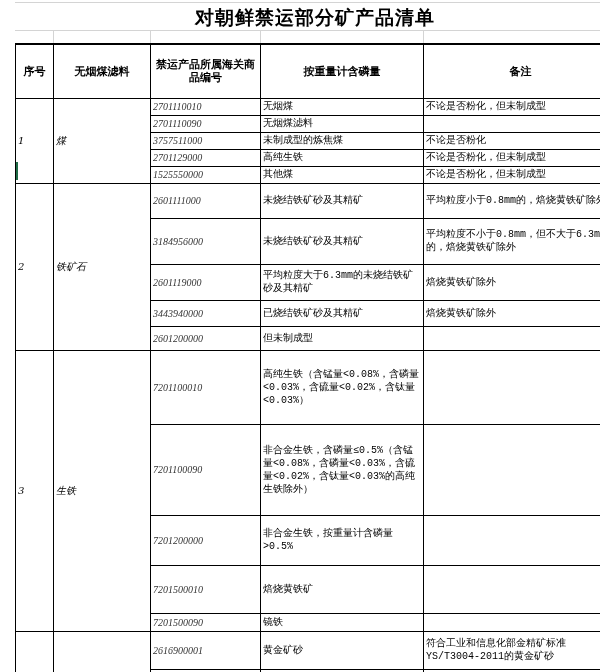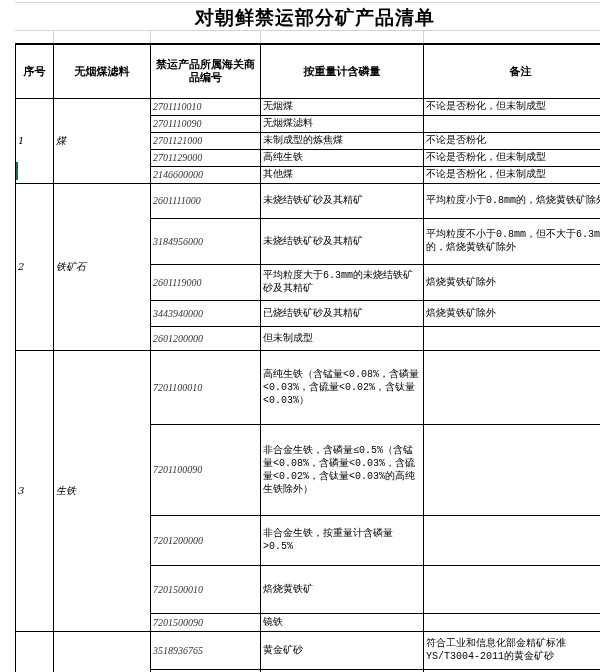--- a/index.html
+++ b/index.html
@@ -74,31 +74,31 @@
         <td class="code">2701110010</td>
         <td class="desc">无烟煤</td>
         <td class="note">不论是否粉化，但未制成型</td>
       </tr>
       <tr style="height:17px">
         <td class="code">2701110090</td>
         <td class="desc">无烟煤滤料</td>
         <td class="note"></td>
       </tr>
       <tr style="height:17px">
-        <td class="code">2701121000</td>
+        <td class="code">3757511000</td>
         <td class="desc">未制成型的炼焦煤</td>
         <td class="note">不论是否粉化</td>
       </tr>
       <tr style="height:17px">
         <td class="code">2701129000</td>
         <td class="desc">高纯生铁</td>
         <td class="note">不论是否粉化，但未制成型</td>
       </tr>
       <tr style="height:17px">
-        <td class="code">2146600000</td>
+        <td class="code">1525550000</td>
         <td class="desc">其他煤</td>
         <td class="note">不论是否粉化，但未制成型</td>
       </tr>
 
       <tr style="height:35px">
         <td class="seq" rowspan="5">2</td>
         <td class="name" rowspan="5">铁矿石</td>
         <td class="code">2601111000</td>
         <td class="desc">未烧结铁矿砂及其精矿</td>
         <td class="note">平均粒度小于0.8mm的，焙烧黄铁矿除外</td>
@@ -148,21 +148,21 @@
       </tr>
       <tr style="height:18px">
         <td class="code">7201500090</td>
         <td class="desc">镜铁</td>
         <td class="note"></td>
       </tr>
 
       <tr style="height:38px">
         <td class="seq" rowspan="2"></td>
         <td class="name" rowspan="2"></td>
-        <td class="code">3518936765</td>
+        <td class="code">2616900001</td>
         <td class="desc">黄金矿砂</td>
         <td class="note">符合工业和信息化部金精矿标准YS/T3004-2011的黄金矿砂</td>
       </tr>
       <tr style="height:20px">
         <td class="code"></td>
         <td class="desc"></td>
         <td class="note"></td>
       </tr>
     </tbody>
   </table>

